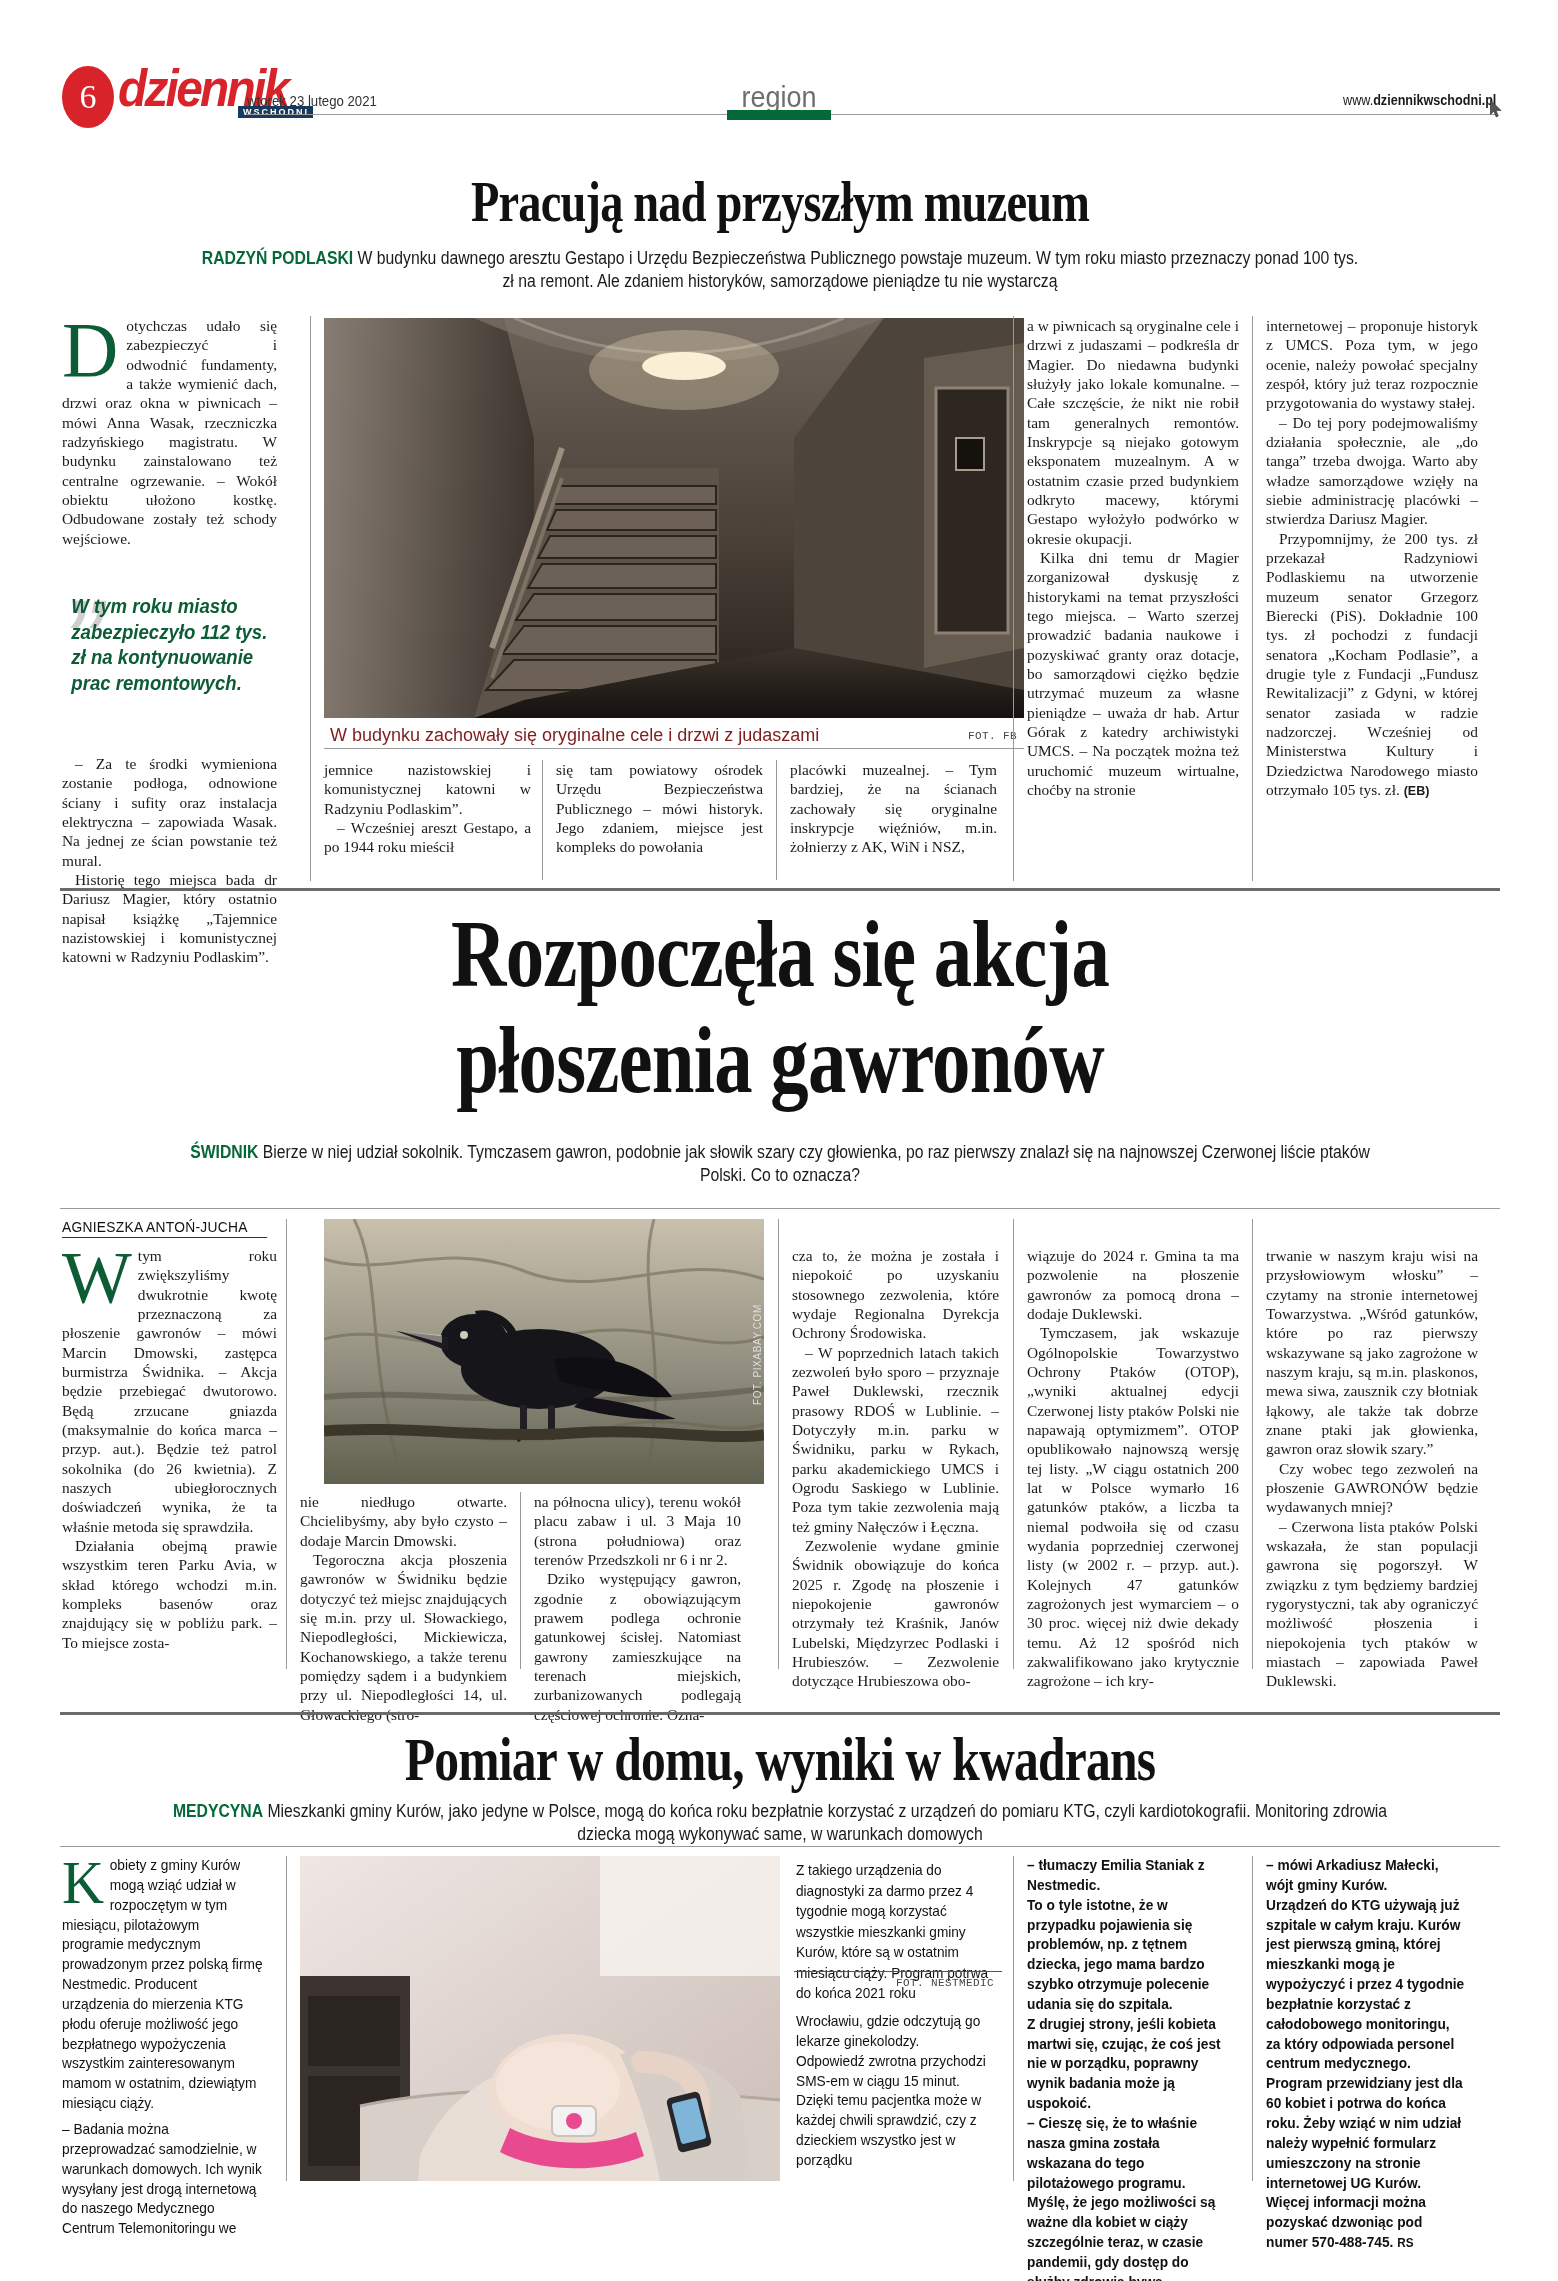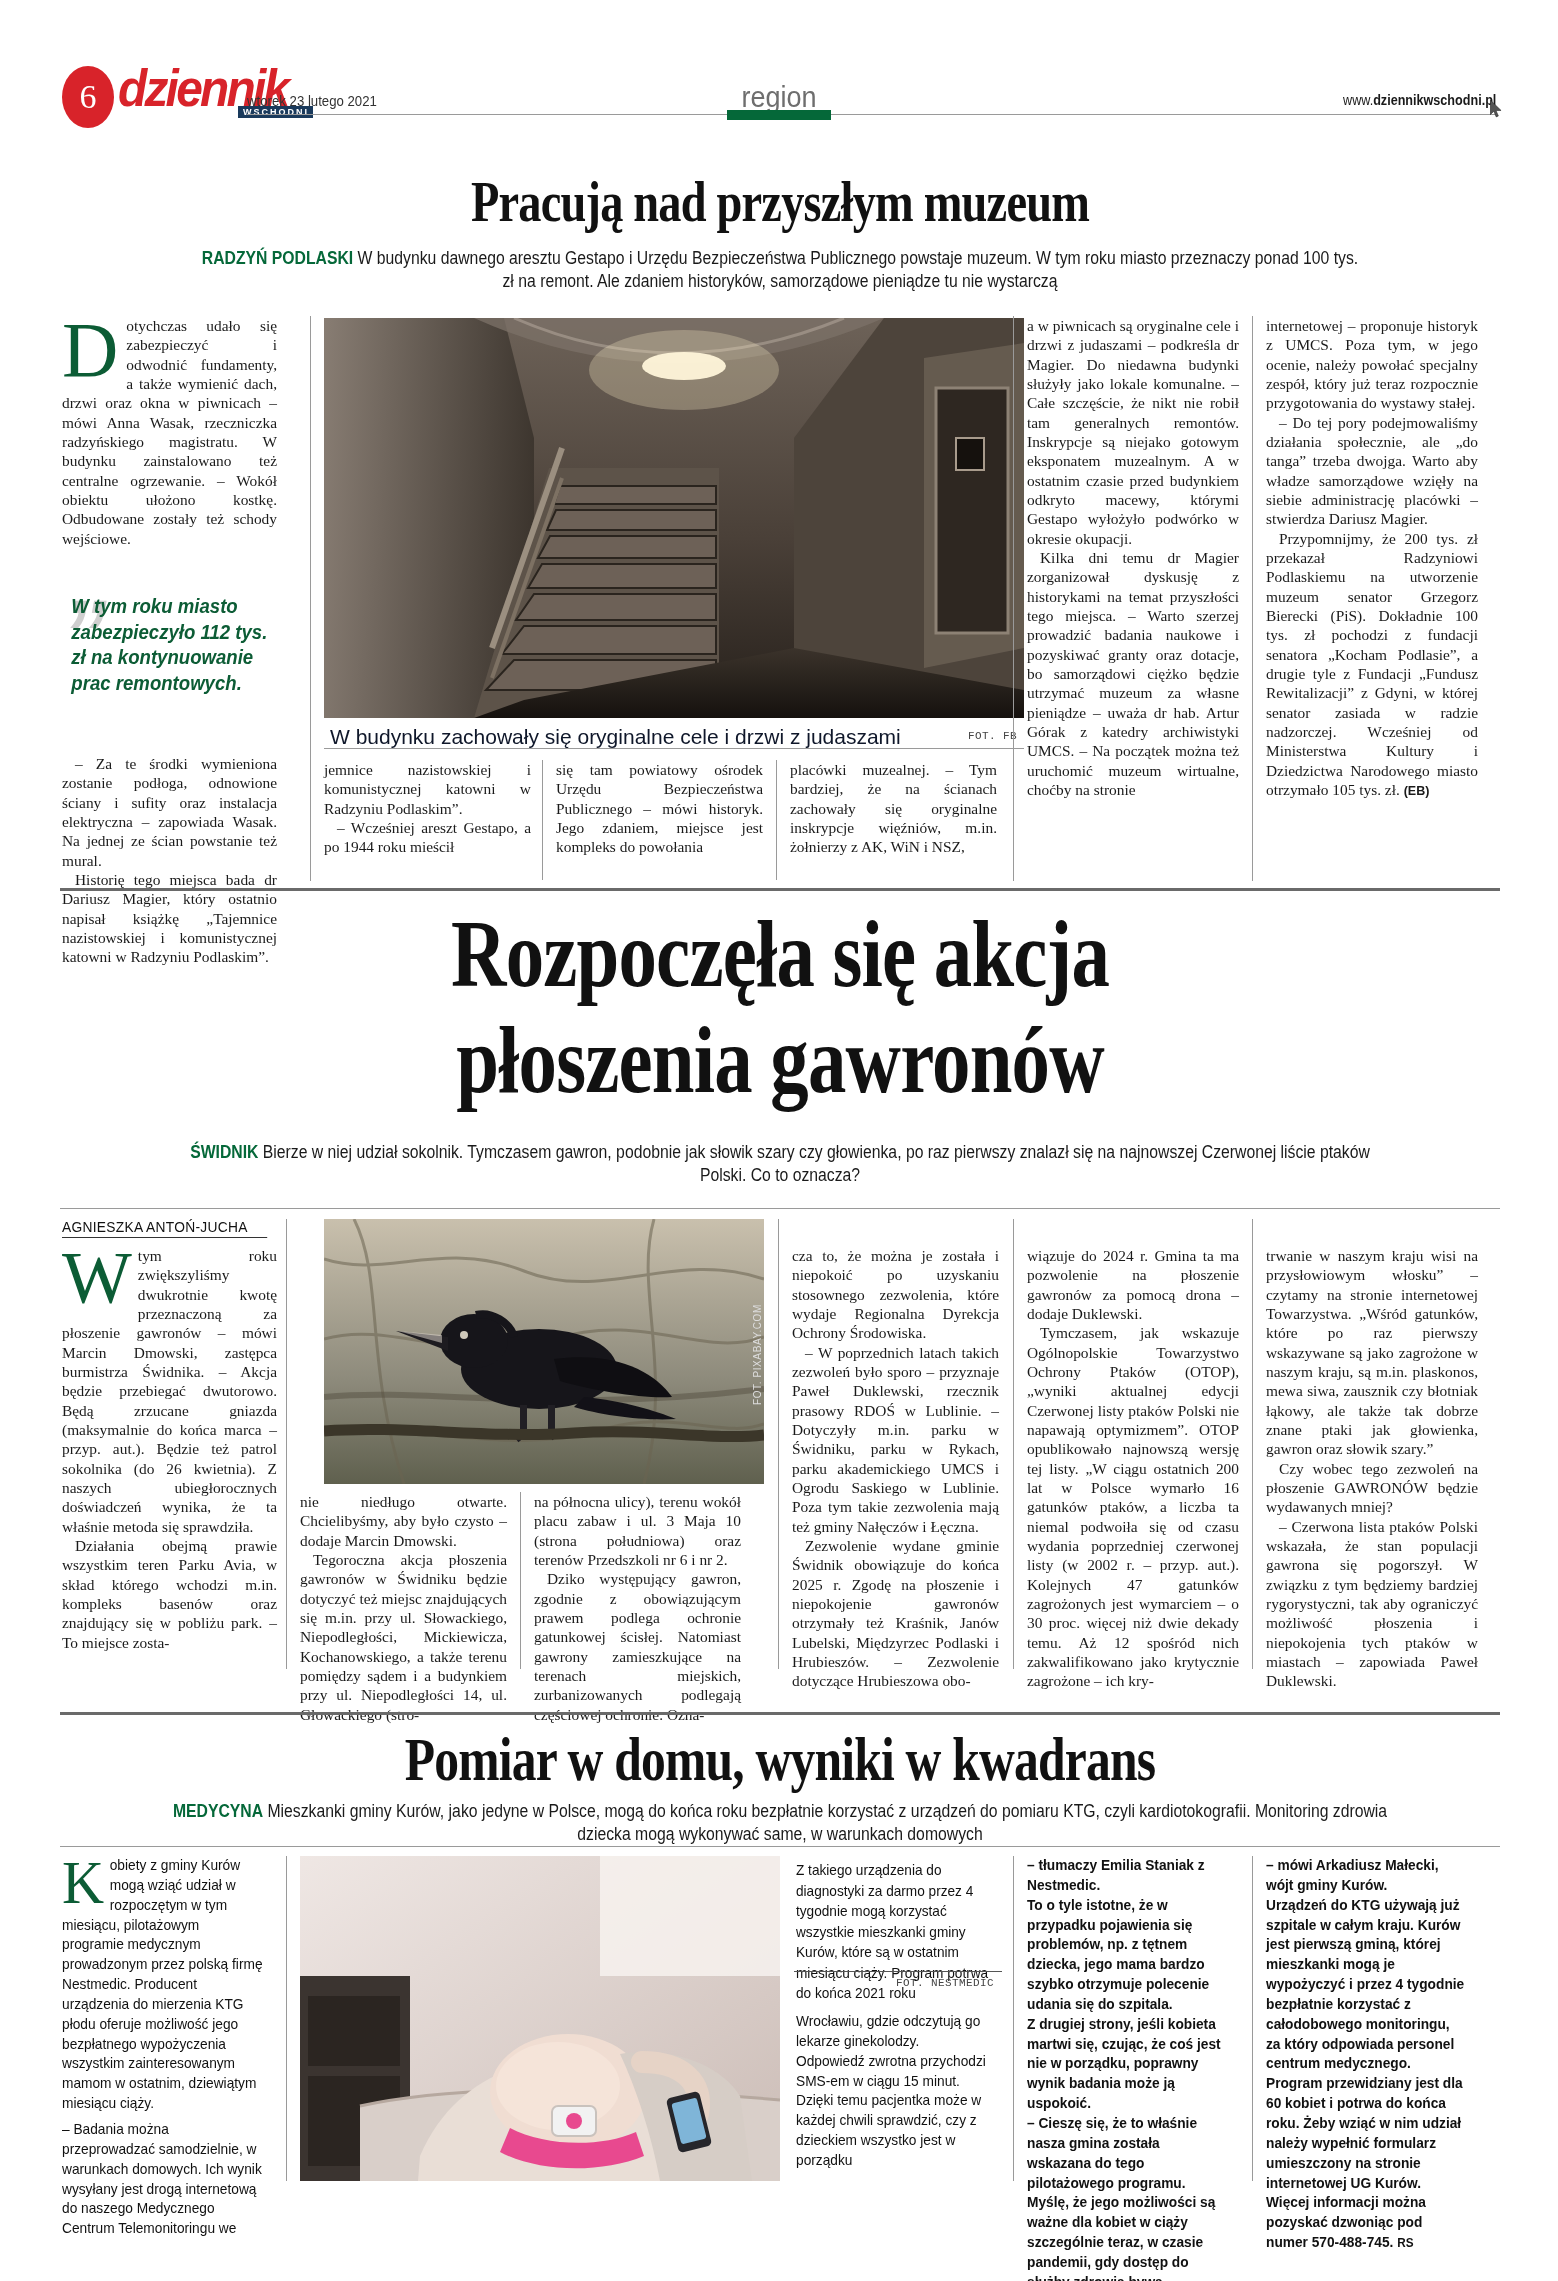--- a/index.html
+++ b/index.html
@@ -114,21 +114,21 @@
     font-family:"Liberation Sans",sans-serif;
     font-size:96px;font-weight:bold;font-style:italic;
     color:#cfcfcf;line-height:1;z-index:-1;
   }
 
   
   .photo{position:absolute;overflow:hidden;background:#2a2420;}
   .cap{
     position:absolute;
     font-family:"Liberation Sans",sans-serif;
-    font-size:21px;color:#0f172a;
+    font-size:18px;color:#7f1d1d;
   }
   .credit{
     position:absolute;
     font-family:Liberation Mono, monospace;
     font-size:11px;color:#444;letter-spacing:.4px;
   }
   .vcredit{
     position:absolute;
     font-family:"Liberation Sans",sans-serif;
     font-size:10px;color:#ddd;letter-spacing:.6px;

